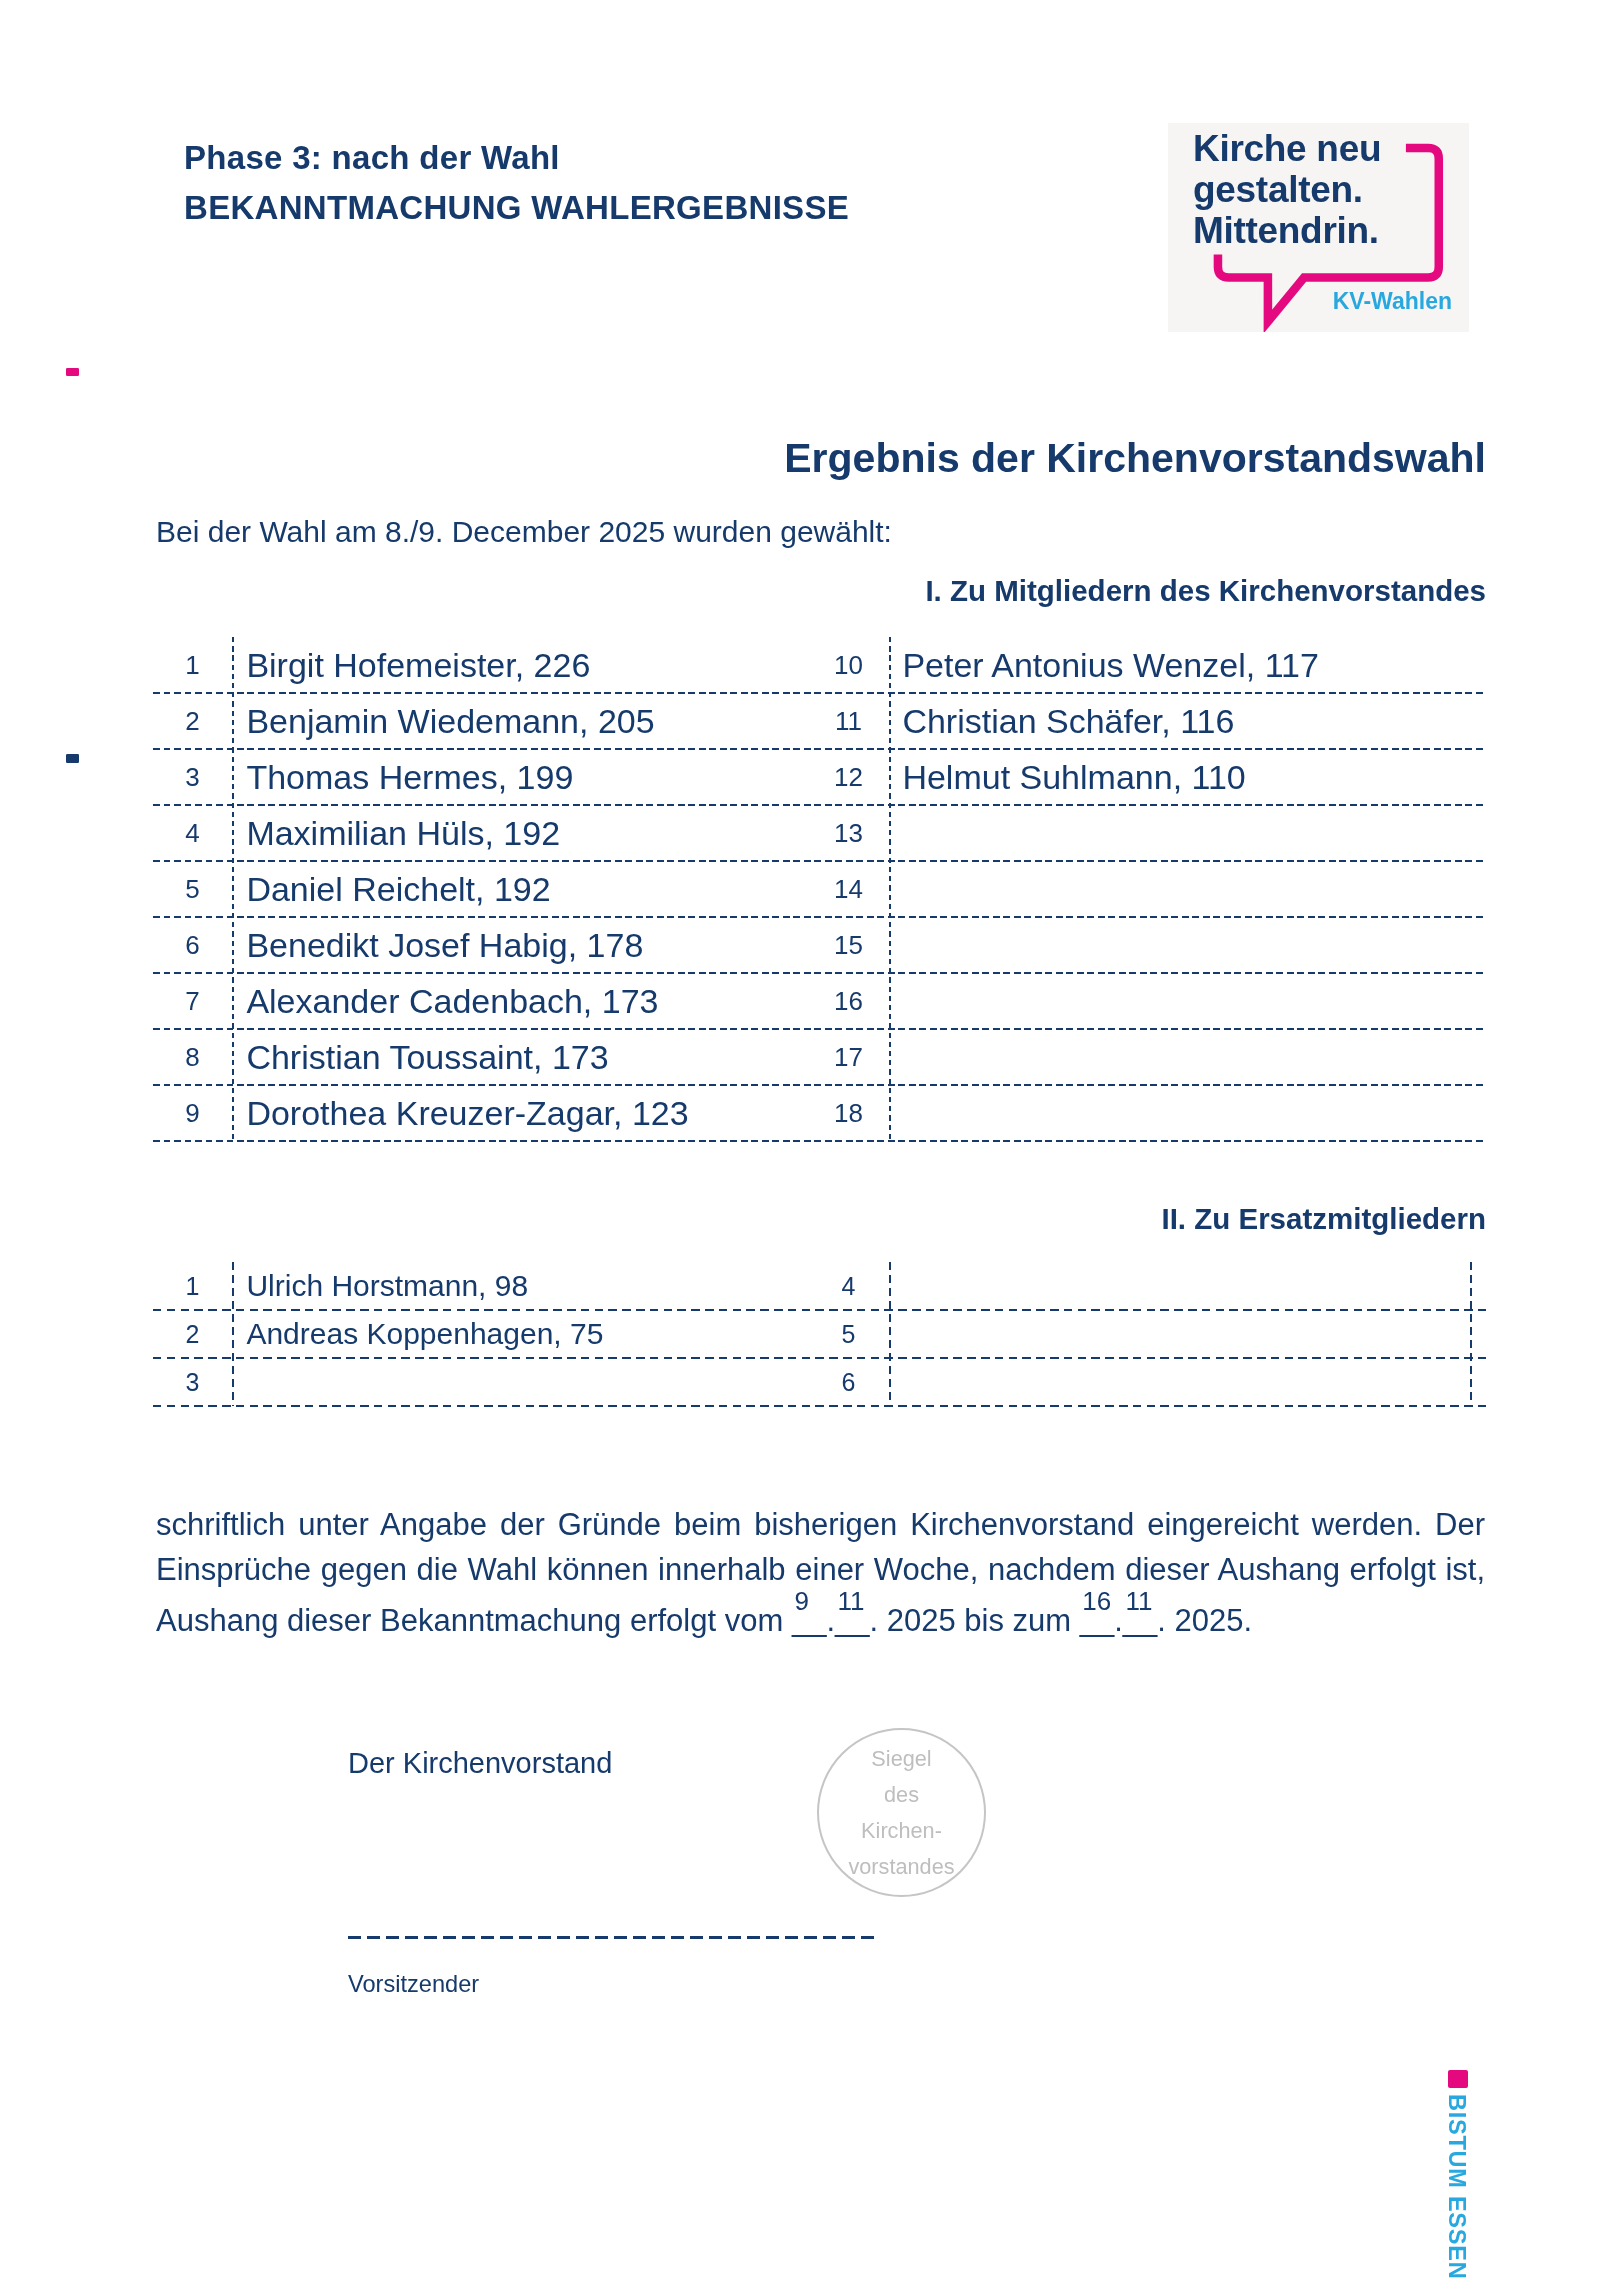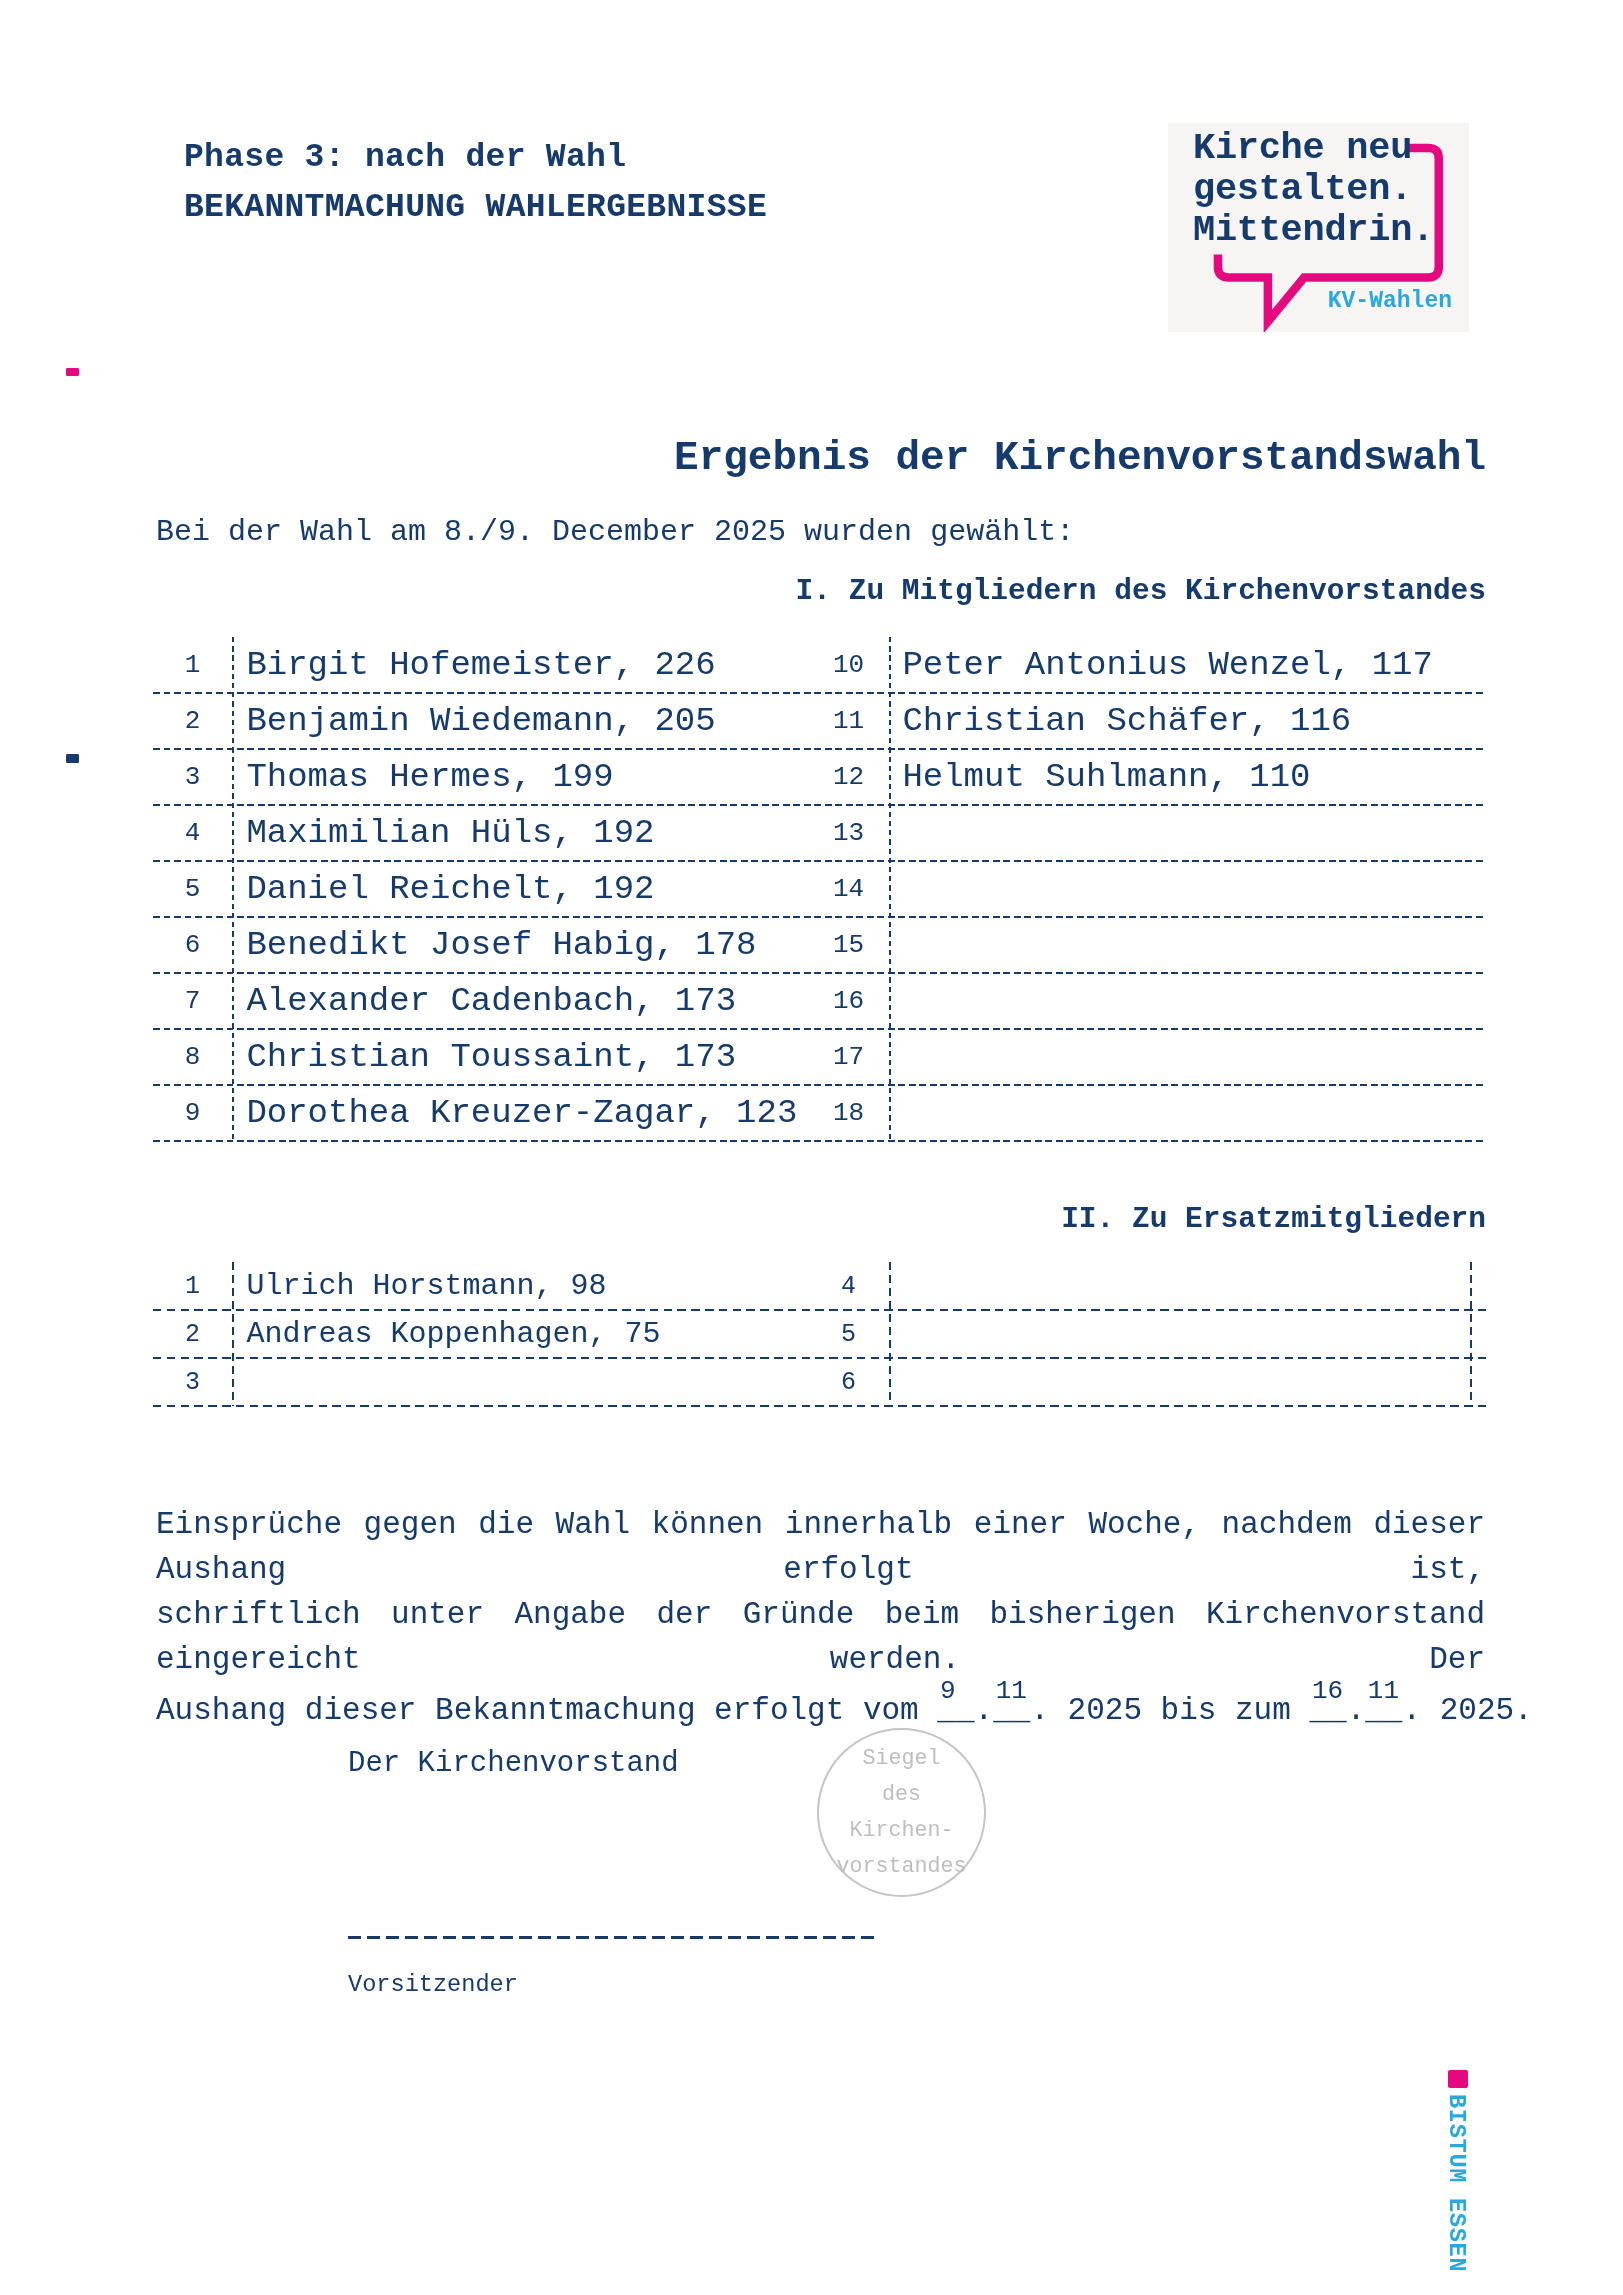--- a/index.html
+++ b/index.html
@@ -5,21 +5,21 @@
   :root{
     --navy:#153a6b;
     --pink:#e5097f;
     --blue:#29a8df;
     --sealgray:#c5c5c5;
     --sealtext:#bfbebe;
     --logobg:#f6f5f3;
   }
   html,body{margin:0;padding:0;}
   body{background:#ffffff;font-family:"Liberation Sans","DejaVu Sans",sans-serif;color:var(--navy);}
-  .page{position:relative;width:1623px;height:2295px;background:#ffffff;overflow:hidden;font-family:Liberation Mono, monospace;}
+  .page{position:relative;width:1623px;height:2295px;background:#ffffff;overflow:hidden;}
 
   
   .hdr-line{position:absolute;left:184px;font-weight:bold;font-size:33px;letter-spacing:0.3px;white-space:nowrap;}
   .hdr-phase{top:139px;}
   .hdr-announce{top:189px;}
 
   
   .logo-box{position:absolute;left:1168px;top:123px;width:301px;height:209px;background:var(--logobg);}
   .logo-svg{position:absolute;left:0;top:0;width:301px;height:209px;}
   .logo-text{position:absolute;left:25px;top:5.3px;font-weight:bold;font-size:37px;line-height:41px;letter-spacing:-0.3px;color:var(--navy);}
@@ -189,22 +189,22 @@
     </div>
     <div class="vrow">
       <div class="cell num">3</div>
       <div class="cell name"></div>
       <div class="cell num">6</div>
       <div class="cell name"></div>
     </div>
   </div>
 
   <div class="notice">
+    <div class="jline">schriftlich unter Angabe der Gründe beim bisherigen Kirchenvorstand eingereicht werden. Der</div>
     <div class="jline">Einsprüche gegen die Wahl können innerhalb einer Woche, nachdem dieser Aushang erfolgt ist,</div>
-    <div class="jline">schriftlich unter Angabe der Gründe beim bisherigen Kirchenvorstand eingereicht werden. Der</div>
     <div class="nline">
       <span>Aushang dieser Bekanntmachung erfolgt vom </span><span class="blank"><span class="fill">9</span><span class="u">__</span></span><span>.</span><span class="blank"><span class="fill">11</span><span class="u">__</span></span><span>. 2025 bis zum </span><span class="blank"><span class="fill">16</span><span class="u">__</span></span><span>.</span><span class="blank"><span class="fill">11</span><span class="u">__</span></span><span>. 2025.</span>
     </div>
   </div>
 
   <div class="committee">Der Kirchenvorstand</div>
 
   <div class="seal">
     <div>Siegel</div>
     <div>des</div>

